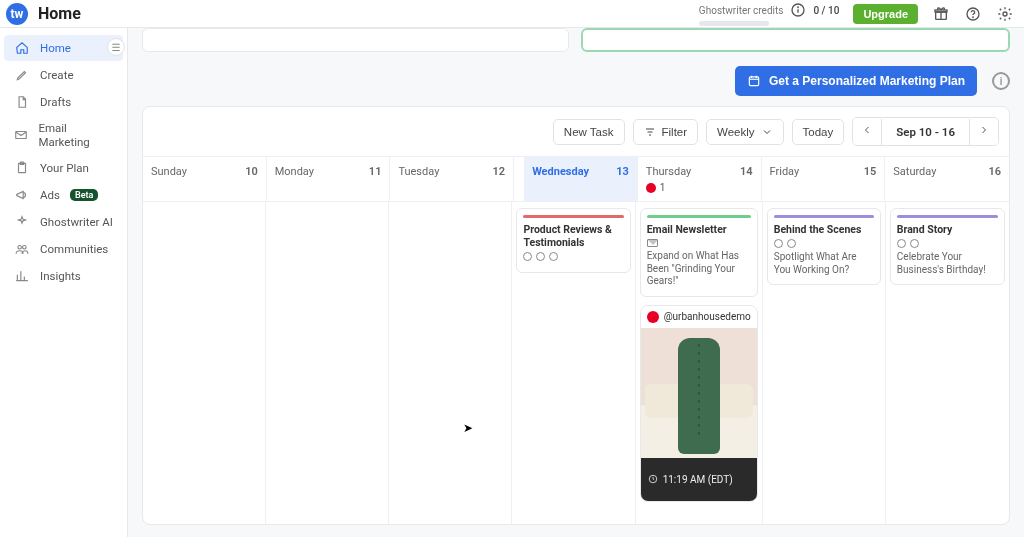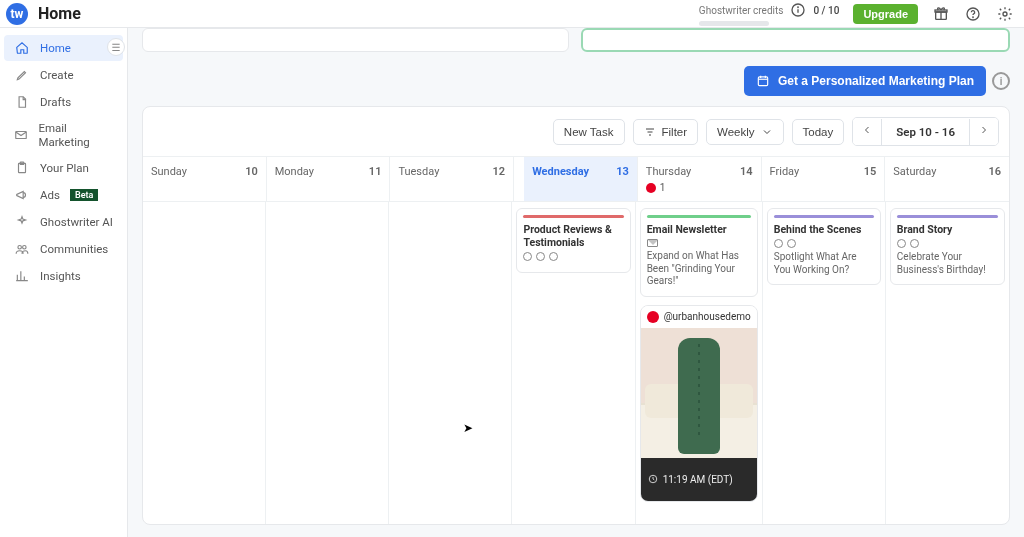--- a/index.html
+++ b/index.html
@@ -66,38 +66,38 @@
   .nav-item.active .icon { color:#2f6ee4; }
   .nav-item .collapse-icon {
     position:absolute; right:-2px; top:3px;
     width:18px; height:18px; border-radius:50%;
     background:#fff; border:1px solid #dfe3e8;
     display:flex; align-items:center; justify-content:center;
     font-size:10px; color:#888;
   }
   .beta-badge {
     background:#14532d; color:#fff; font-size:9px; font-weight:600;
-    padding:1px 5px; border-radius:0;
+    padding:1px 5px; border-radius:5px;
   }
 
   
   .main {
     position:absolute; top:28px; left:128px; right:0; bottom:0;
     padding: 0 14px 14px 14px;
     overflow: hidden;
   }
 
   .ghost-row { display:flex; gap:12px; margin-bottom:14px; }
   .ghost-card {
     flex:1; height:24px; border-radius:6px;
   }
   .ghost-card.gray { background:#fff; border:1px solid #e6e8eb; }
   .ghost-card.green { background:#fff; border:2px solid #9ad9b4; }
 
-  .plan-row { display:flex; align-items:center; justify-content:flex-end; gap:6px; margin-bottom:10px; }
+  .plan-row { display:flex; align-items:center; justify-content:flex-end; gap:15px; margin-bottom:10px; }
   .plan-btn {
     display:flex; align-items:center; gap:8px;
     background:#2f6ee4; color:#fff; border:none; border-radius:5px;
     padding:8px 12px; font-size:12px; font-weight:600; cursor:pointer;
   }
   .plan-btn svg { width:14px; height:14px; stroke:#fff; fill:none; stroke-width:2; }
   .info-icon { width:18px; height:18px; border-radius:50%; border:2px solid #999; color:#999; display:flex; align-items:center; justify-content:center; font-size:10px; font-weight:700; }
 
   .calendar-wrap {
     background:#fff; border:1px solid #e6e8eb; border-radius:8px;

